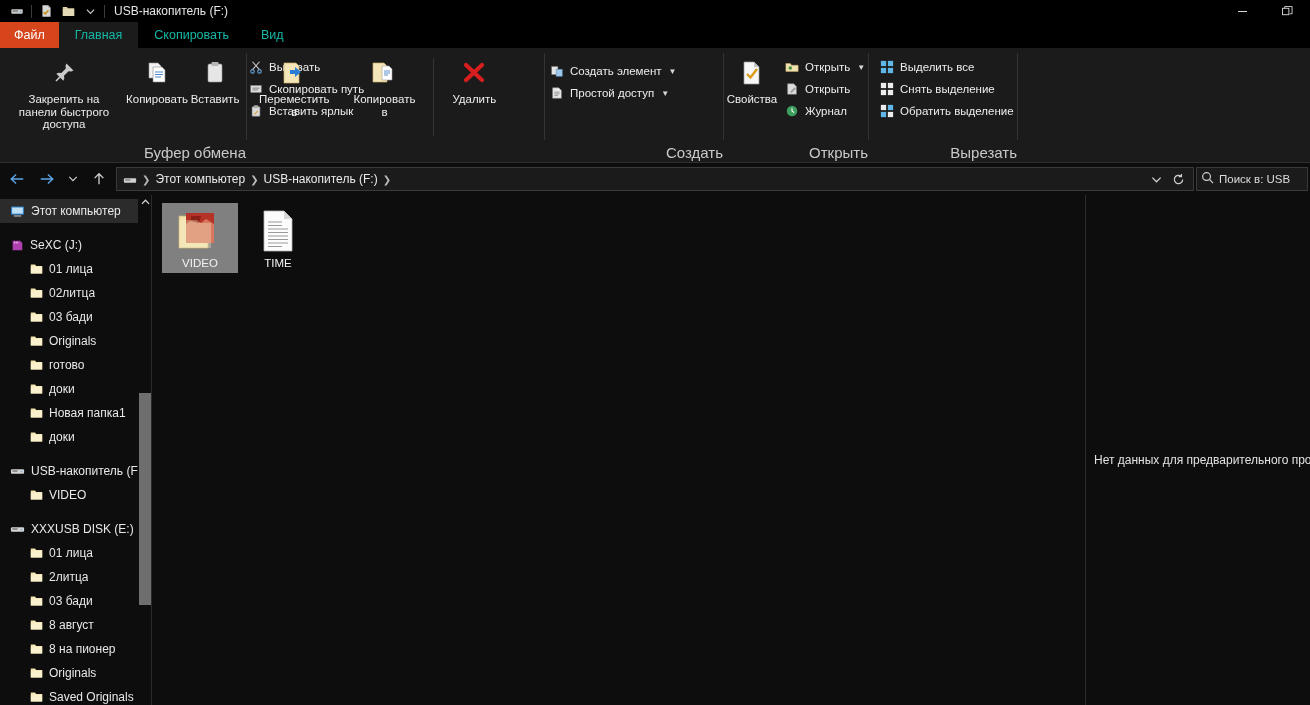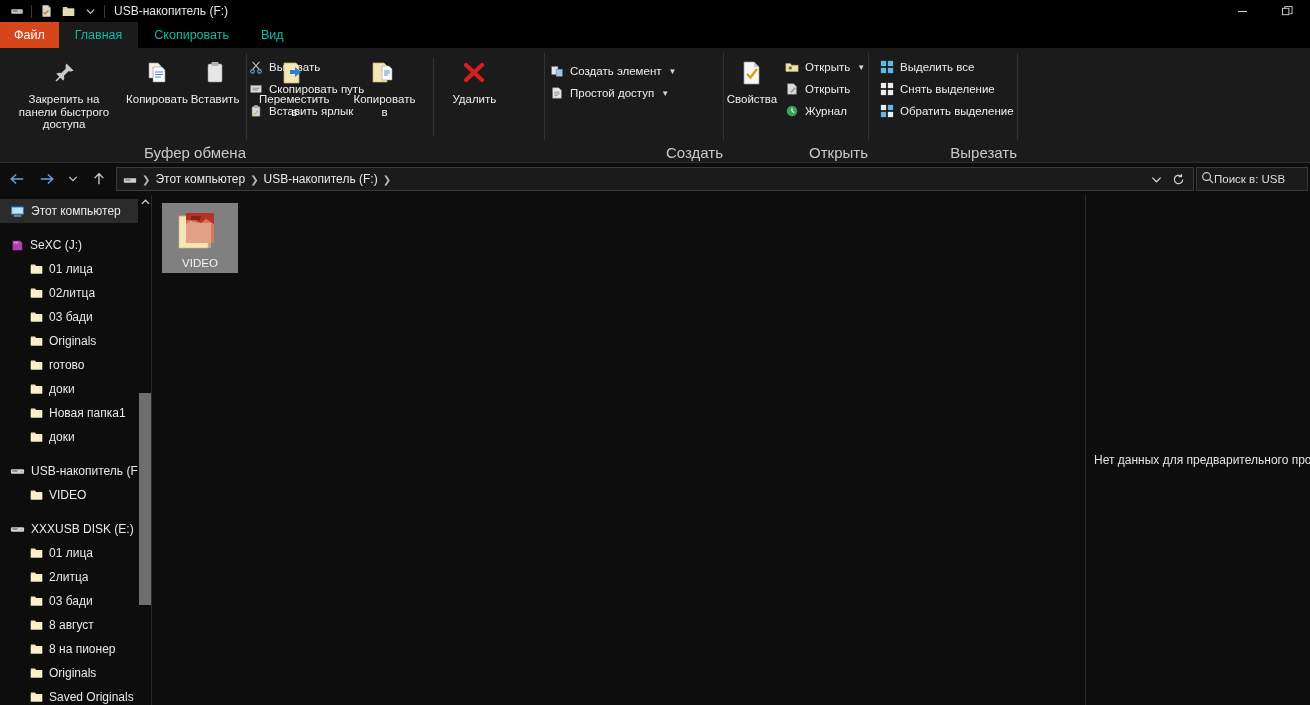--- a/index.html
+++ b/index.html
@@ -81,21 +81,21 @@
     flex: 1; height: 24px; background: #1b1b1b; border: 1px solid #3a3a3a;
     display: flex; align-items: center; padding: 0 4px; margin: 0 2px; overflow: hidden;
   }
   .crumbs { flex: 1; display: flex; align-items: center; gap: 0; overflow: hidden; }
   .crumb { font-size: 12px; color: #eaeaea; padding: 0 4px; white-space: nowrap; }
   .crumb-sep { color: #b9b9b9; font-size: 10px; padding: 0 1px; }
   .addr-right { display: flex; align-items: center; }
   .addr-btn { width: 22px; height: 22px; display: flex; align-items: center; justify-content: center; }
   .searchbox {
     width: 112px; height: 24px; background: #1b1b1b; border: 1px solid #3a3a3a;
-    display: flex; align-items: center; padding: 0 4px; margin-right: 0;
+    display: flex; align-items: center; padding: 0 4px; gap: 5px; margin-right: 0;
   }
   .searchbox .txt { font-size: 11.5px; color: #dcdcdc; white-space: nowrap; overflow: hidden; }
 
   
   .body { display: flex; height: 529px; background: #0d0d0d; }
 
   .sidebar {
     width: 152px; background: #0d0d0d; position: relative; overflow: hidden;
     padding-top: 4px;
   }
@@ -695,20 +695,32 @@
               <path d="M2 6h14l3 3.5h12V38H2z" fill="#f2e2b0" stroke="#c9b070" stroke-width="0.8"></path>
               <rect x="9" y="3" width="28" height="30" fill="#caa98e"></rect>
               <path d="M9 3h28v12l-7-4-6 6-5-3-10 7z" fill="#b53226"></path>
               <path d="M9 14l9-6 6 5 5-4 8 5v19H9z" fill="#d9785f"></path>
               <path d="M14 6h10l-2 7-8-2z" fill="#8c1f16"></path>
               <path d="M2 10h18l3 3h11v25H2z" fill="#f7edc8" opacity="0.35"></path>
             </svg>
           </div>
           <div class="tlabel">VIDEO</div>
         </div>
+        <div class="tile">
+          <div class="thumb">
+            <svg width="38" height="44" viewBox="0 0 38 44">
+              <path d="M5 2h20l8 8v32H5z" fill="#fcfcfc" stroke="#b5b5b5" stroke-width="0.8"></path>
+              <path d="M25 2l8 8h-8z" fill="#d8d8d8"></path>
+              <g stroke="#9a9a9a" stroke-width="1">
+                <path d="M9 13h14M9 16.5h14M9 20h20M9 23.5h20M9 27h20M9 30.5h20M9 34h20M9 37.5h14"></path>
+              </g>
+            </svg>
+          </div>
+          <div class="tlabel">TIME</div>
+        </div>
       </div>
     </div>
 
     <div class="divider-v"></div>
 
     <div class="preview">
       <div class="ptxt">Нет данных для предварительного про</div>
     </div>
   </div>
 </div>

